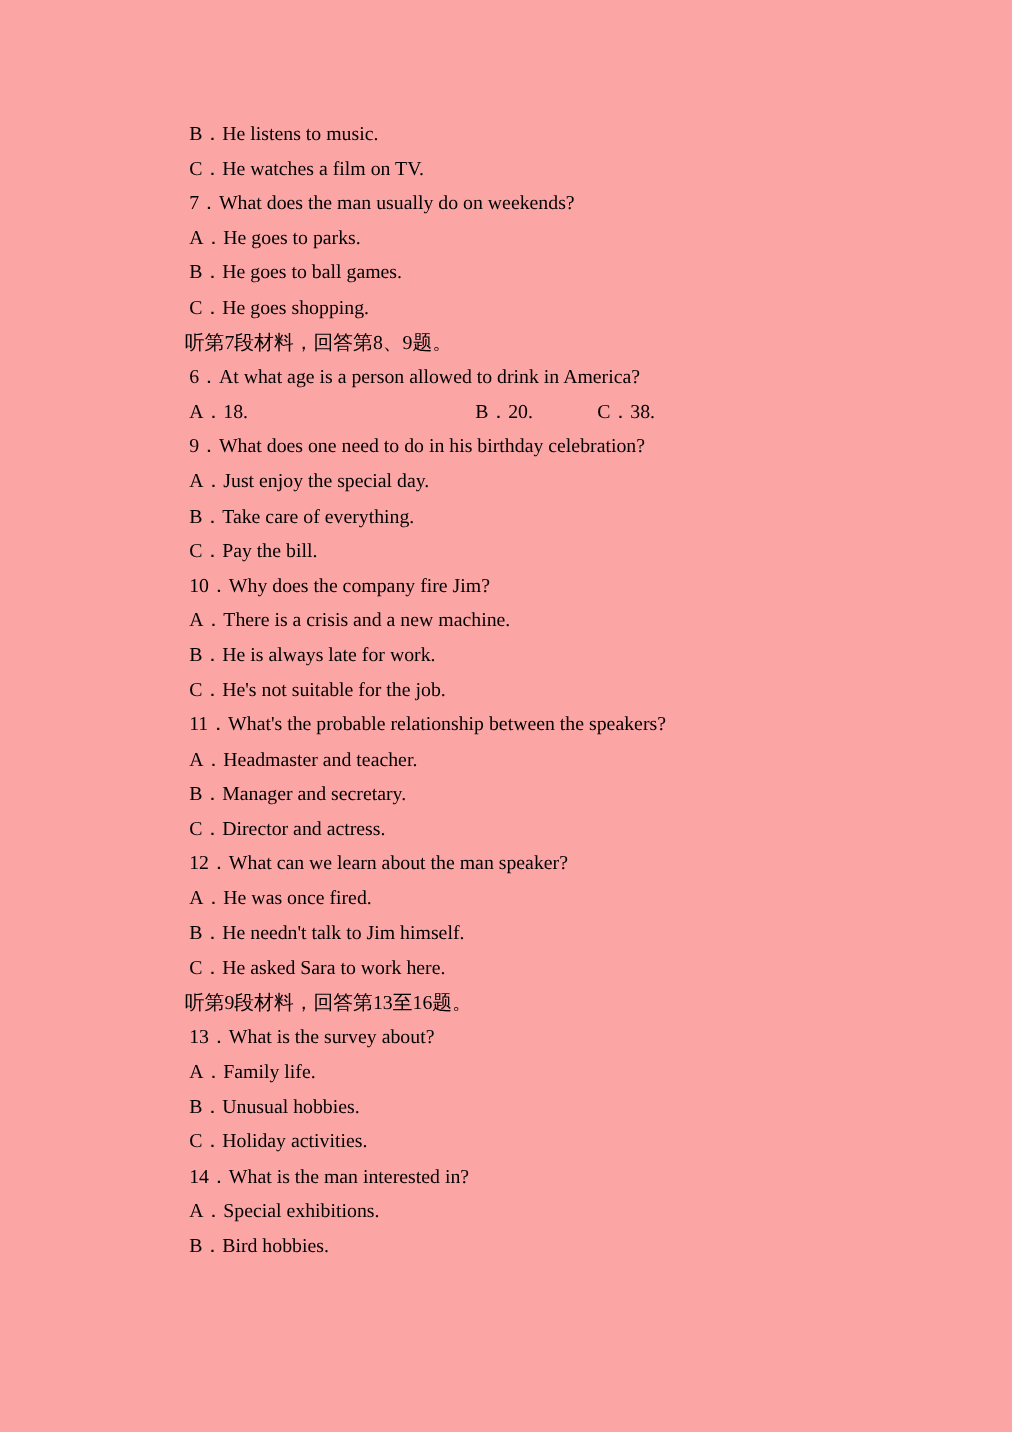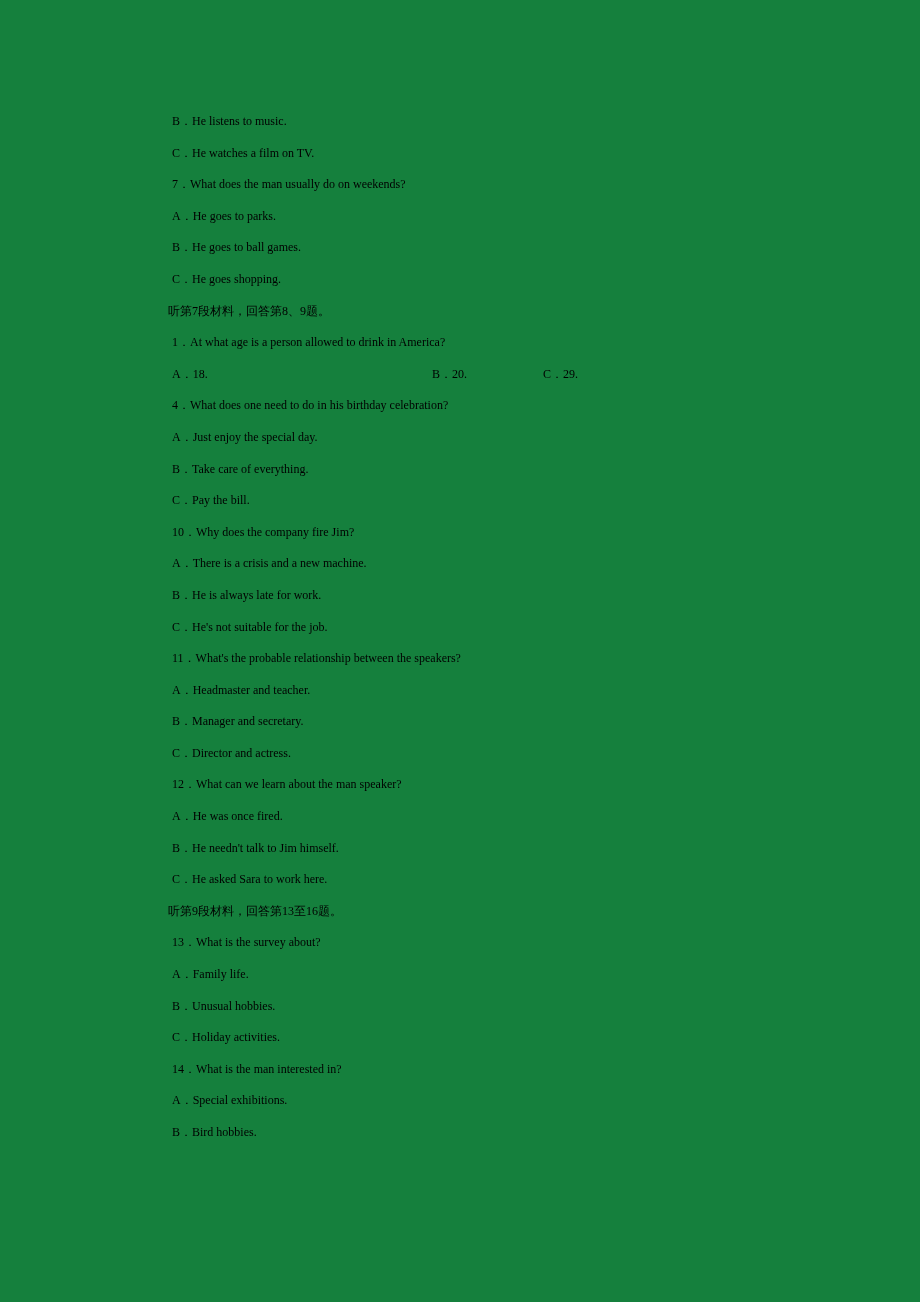--- a/index.html
+++ b/index.html
@@ -4,24 +4,24 @@
 <style>
   html, body {
     margin: 0;
     padding: 0;
     background: #ffffff;
   }
   .page {
     position: relative;
     width: 920px;
     height: 1302px;
-    background: #15803d;
+    background: #fca5a5;
     overflow: hidden;
     font-family: "Liberation Serif", "DejaVu Serif", serif;
-    font-size: 12px;
+    font-size: 18px;
     color: #000000;
   }
   .text-content {
     position: absolute;
     left: 172px;
     top: 106px;
     width: 700px;
   }
   .line {
     height: 31.6px;
@@ -47,23 +47,23 @@
 
 <div class="page">
   <div class="text-content">
       <div class="line option">B．He listens to music.</div>
       <div class="line option">C．He watches a film on TV.</div>
       <div class="line question">7．What does the man usually do on weekends?</div>
       <div class="line option">A．He goes to parks.</div>
       <div class="line option">B．He goes to ball games.</div>
       <div class="line option">C．He goes shopping.</div>
       <div class="line instruction">听第7段材料，回答第8、9题。</div>
-      <div class="line question">1．At what age is a person allowed to drink in America?</div>
-      <div class="line inline-row"><span class="seg seg-0">A．18.</span><span class="seg seg-1">B．20.</span><span class="seg seg-2">C．29.</span></div>
-      <div class="line question">4．What does one need to do in his birthday celebration?</div>
+      <div class="line question">6．At what age is a person allowed to drink in America?</div>
+      <div class="line inline-row"><span class="seg seg-0">A．18.</span><span class="seg seg-1">B．20.</span><span class="seg seg-2">C．38.</span></div>
+      <div class="line question">9．What does one need to do in his birthday celebration?</div>
       <div class="line option">A．Just enjoy the special day.</div>
       <div class="line option">B．Take care of everything.</div>
       <div class="line option">C．Pay the bill.</div>
       <div class="line question">10．Why does the company fire Jim?</div>
       <div class="line option">A．There is a crisis and a new machine.</div>
       <div class="line option">B．He is always late for work.</div>
       <div class="line option">C．He's not suitable for the job.</div>
       <div class="line question">11．What's the probable relationship between the speakers?</div>
       <div class="line option">A．Headmaster and teacher.</div>
       <div class="line option">B．Manager and secretary.</div>

